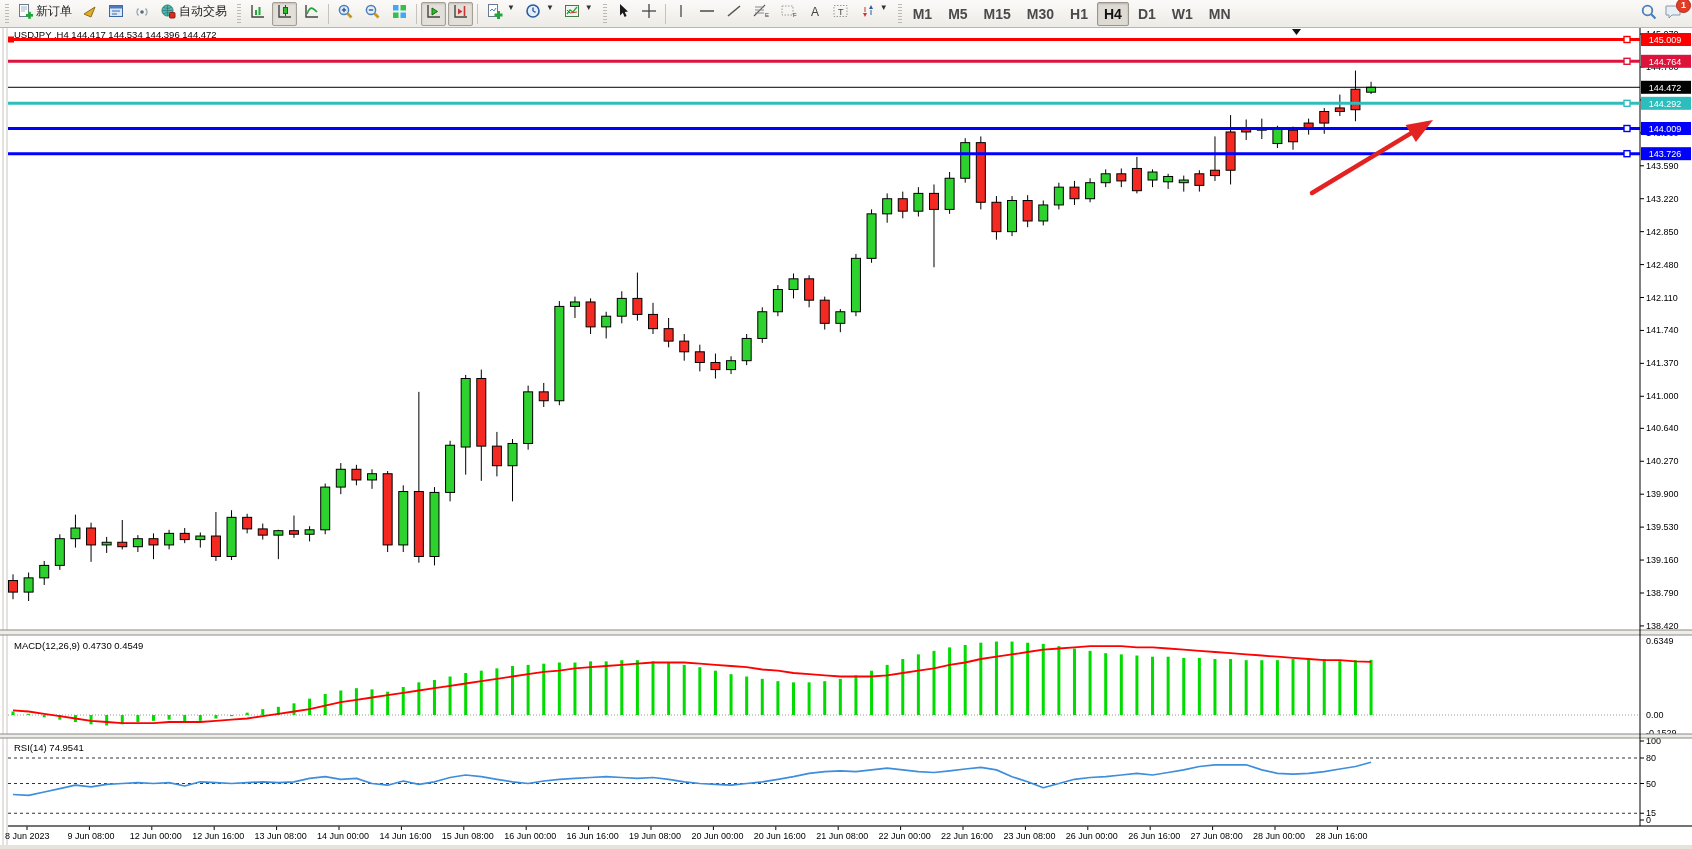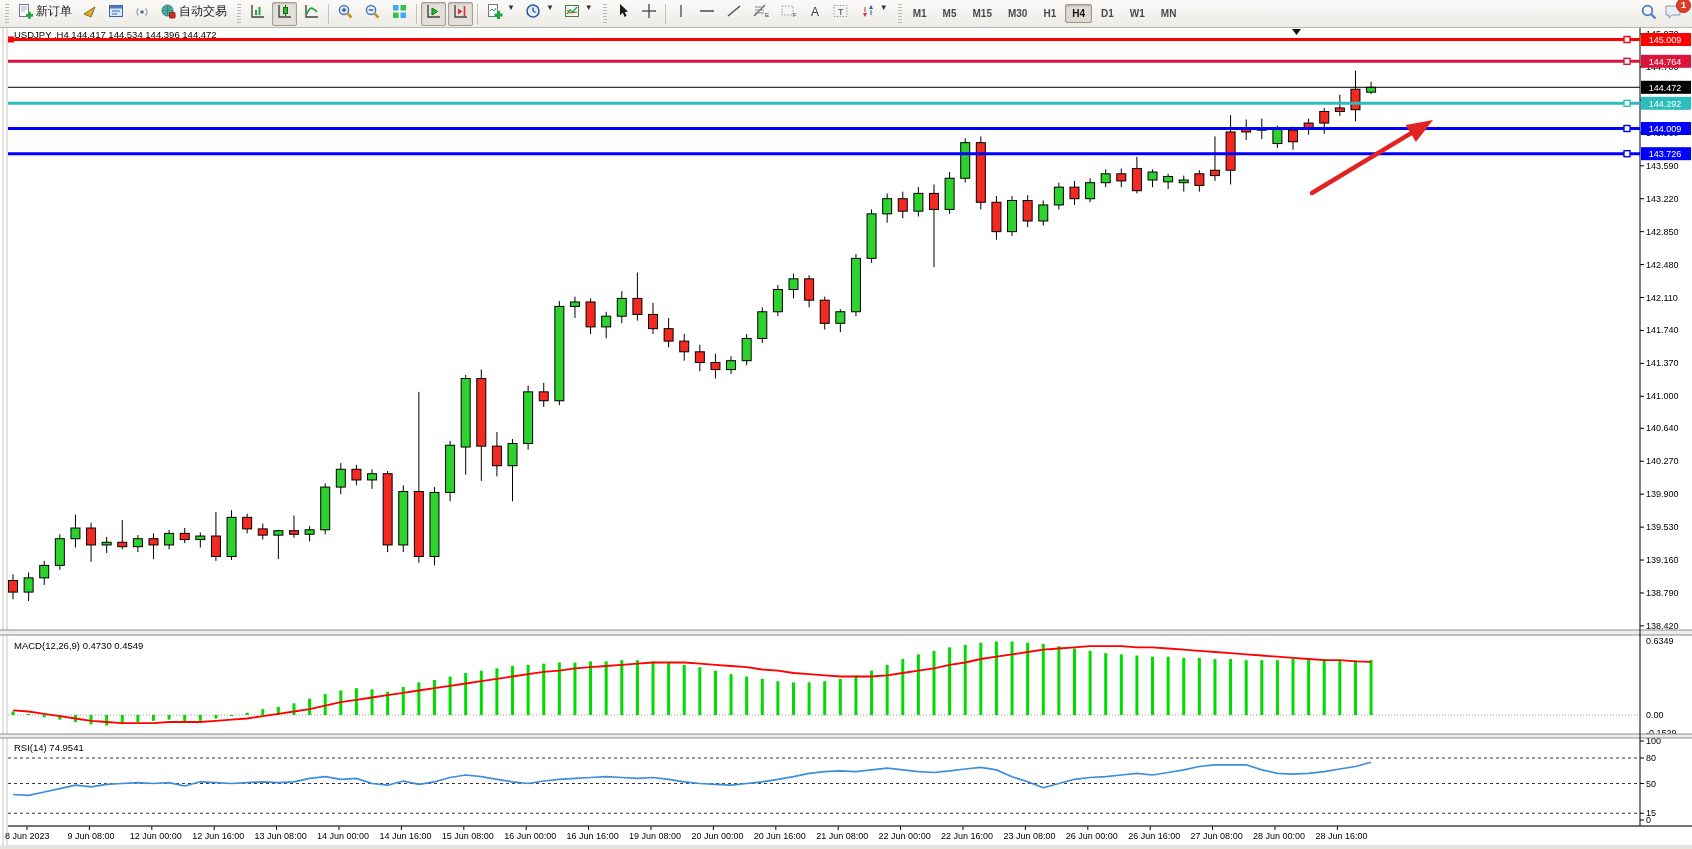--- a/index.html
+++ b/index.html
@@ -9,21 +9,21 @@
   #toolbar{position:absolute;top:0;left:0;width:1692px;height:27px;
     background:linear-gradient(#fbfaf8,#edebe6);border-bottom:1px solid #b9b6af;
     display:flex;align-items:center;z-index:5;}
   .tbtn{display:flex;align-items:flex-start;gap:3px;height:22px;padding:0 3px;margin:0 1px;
     border:1px solid transparent;border-radius:2px;font-size:12px;color:#222;cursor:default;}
   .tbtn.active{background:#e3e0d9;border:1px solid #a39f96;box-shadow:inset 0 1px 2px rgba(0,0,0,.15);}
   .tbtn svg{display:block;}
   .sep{width:1px;height:20px;background:#c6c3bc;margin:0 3px;}
   .grip{width:4px;height:20px;margin:0 3px 0 5px;
     background:repeating-linear-gradient(#bdbab3 0 1px,transparent 1px 3px);}
-  .tf{font-size:10px;font-weight:bold;color:#4a4a4a;padding:3px 6px;margin:16px 1px;border:1px solid transparent;border-radius:2px;}
+  .tf{font-size:14px;font-weight:bold;color:#4a4a4a;padding:3px 6px;margin:16px 1px;border:1px solid transparent;border-radius:2px;}
   .tf.active{background:#dedbd4;border:1px solid #9a968e;box-shadow:inset 0 1px 2px rgba(0,0,0,.2);color:#111;}
   #tb-right{margin-left:auto;display:flex;align-items:center;padding-right:8px;gap:6px;}
   #badge{position:absolute;top:-5px;right:-7px;width:13px;height:13px;border-radius:50%;
     background:#e23c27;color:#fff;font-size:9px;font-weight:bold;display:flex;align-items:center;justify-content:center;border:1px solid #b02a18;}
   .caret{font-size:8px;color:#333;margin-left:1px;}
   
   #chart-svg{position:absolute;top:0;left:0;}
   text{font-family:"Liberation Sans","DejaVu Sans",sans-serif;}
 </style>
 </head>

